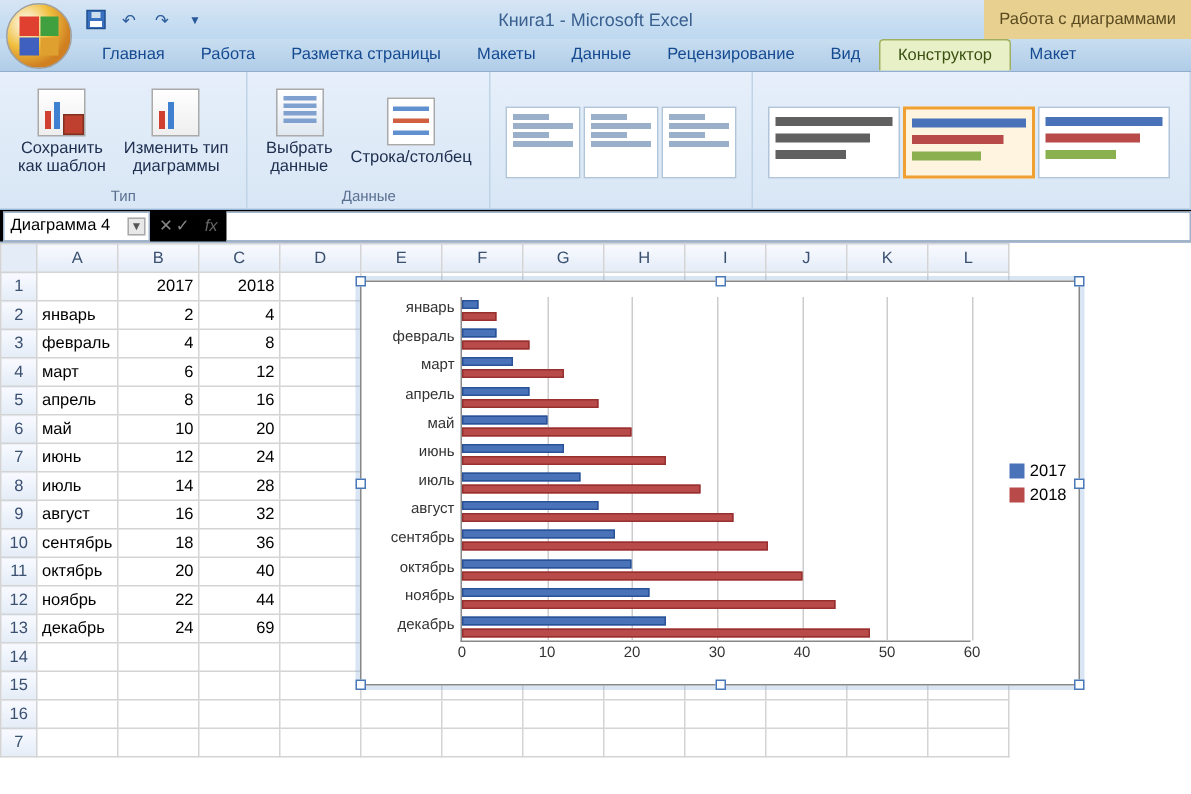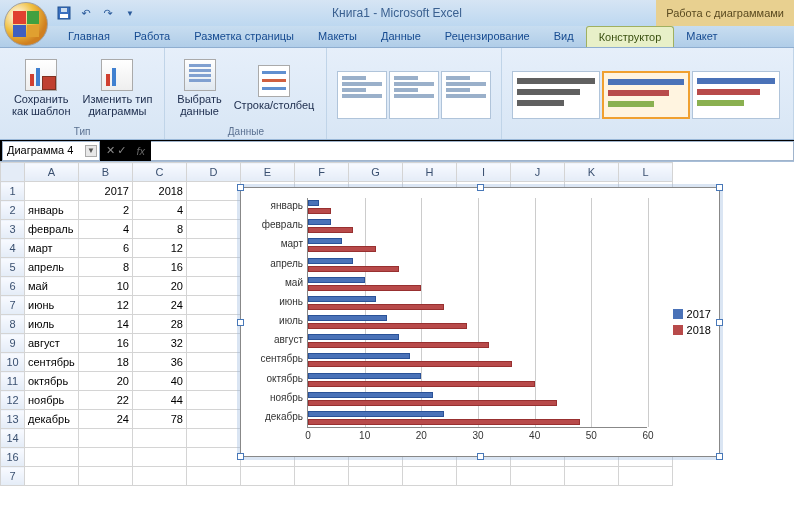--- a/index.html
+++ b/index.html
@@ -411,33 +411,48 @@
           <td class="cell"></td>
           <td class="cell"></td>
           <td class="cell"></td>
           <td class="cell"></td>
           <td class="cell"></td>
         </tr>
         <tr>
           <th class="rowh">13</th>
           <td class="cell txt">декабрь</td>
           <td class="cell">24</td>
-          <td class="cell">78</td>
+          <td class="cell">69</td>
           <td class="cell"></td>
           <td class="cell"></td>
           <td class="cell"></td>
           <td class="cell"></td>
           <td class="cell"></td>
           <td class="cell"></td>
           <td class="cell"></td>
           <td class="cell"></td>
           <td class="cell"></td>
         </tr>
         <tr>
           <th class="rowh">14</th>
+          <td class="cell"></td>
+          <td class="cell"></td>
+          <td class="cell"></td>
+          <td class="cell"></td>
+          <td class="cell"></td>
+          <td class="cell"></td>
+          <td class="cell"></td>
+          <td class="cell"></td>
+          <td class="cell"></td>
+          <td class="cell"></td>
+          <td class="cell"></td>
+          <td class="cell"></td>
+        </tr>
+        <tr>
+          <th class="rowh">15</th>
           <td class="cell"></td>
           <td class="cell"></td>
           <td class="cell"></td>
           <td class="cell"></td>
           <td class="cell"></td>
           <td class="cell"></td>
           <td class="cell"></td>
           <td class="cell"></td>
           <td class="cell"></td>
           <td class="cell"></td>

